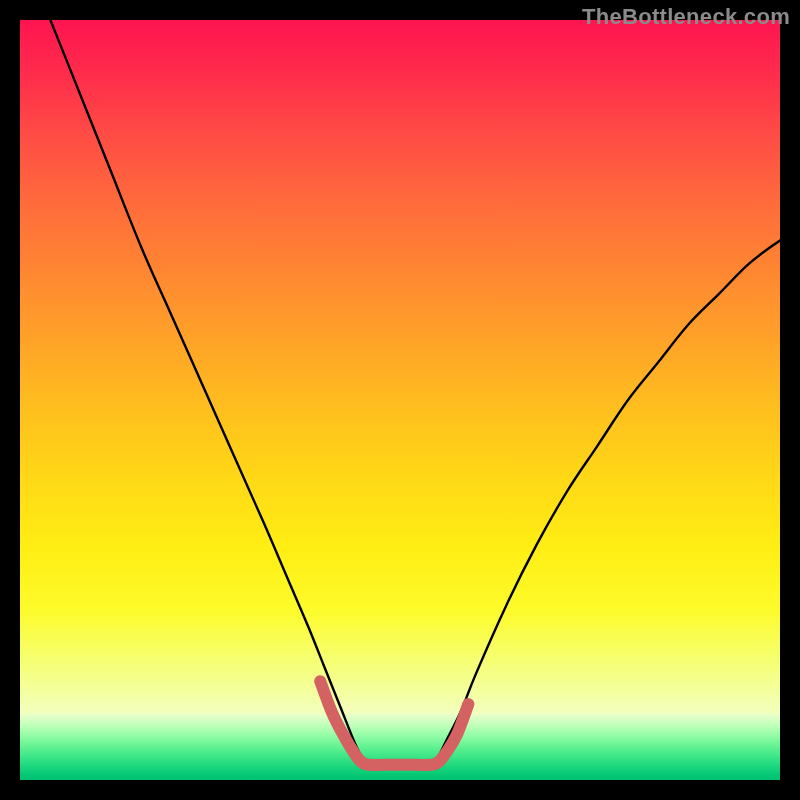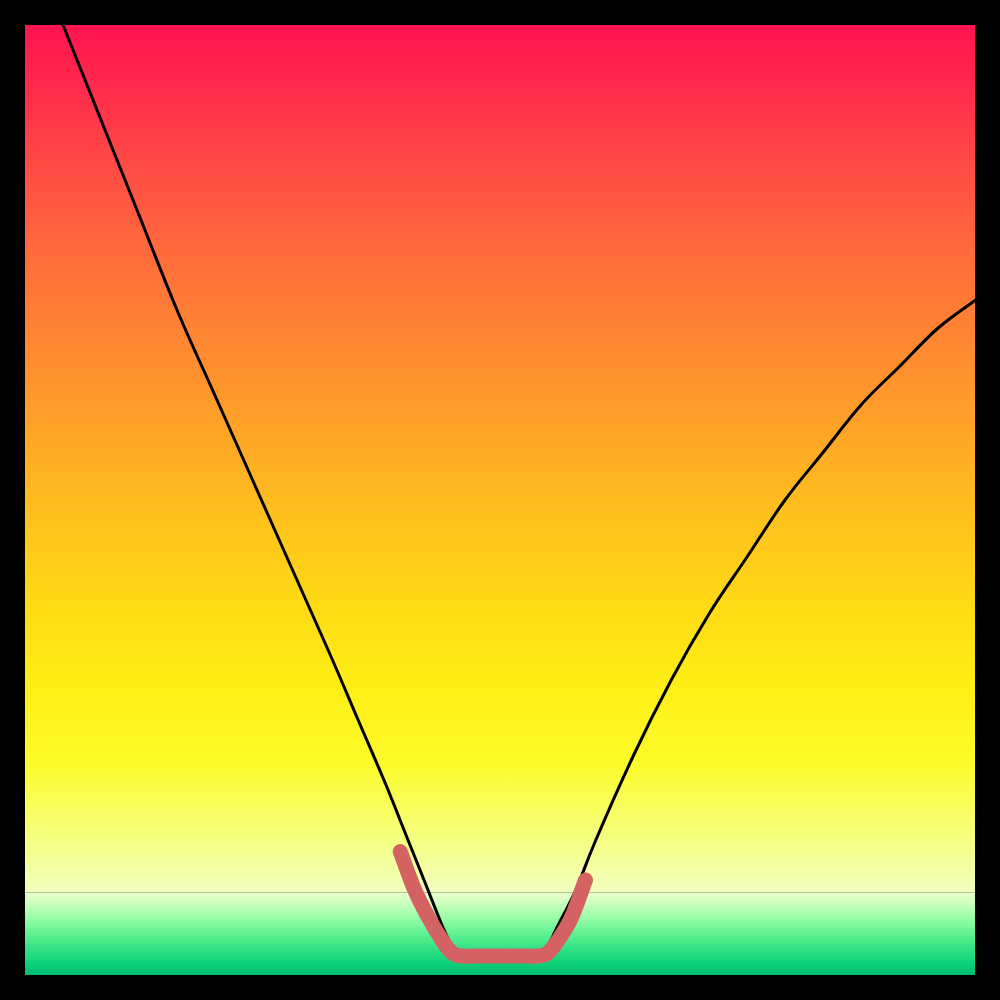--- a/index.html
+++ b/index.html
@@ -92,13 +92,14 @@
   <div class="plot-area">
     <div class="sky-gradient"></div>
     <div class="green-bands"></div>
 
     <svg class="curves" width="760" height="760" viewBox="0 0 760 760">
       <path fill="none" stroke="#000" stroke-width="2.4" stroke-linecap="round" stroke-linejoin="round" d="M 30.4 0.0 C 35.9 13.7, 49.9 48.6, 60.8 76.0 C 71.7 103.4, 80.3 124.6, 91.2 152.0 C 102.1 179.4, 110.7 202.0, 121.6 228.0 C 132.5 254.0, 141.1 271.8, 152.0 296.4 C 162.9 321.0, 171.5 340.2, 182.4 364.8 C 193.3 389.4, 201.9 408.6, 212.8 433.2 C 223.7 457.8, 233.6 479.7, 243.2 501.6 C 252.8 523.5, 257.8 535.6, 266.0 554.8 C 274.2 574.0, 282.0 591.6, 288.8 608.0 C 295.6 624.4, 298.5 632.3, 304.0 646.0 C 309.5 659.7, 313.7 670.3, 319.2 684.0 C 324.7 697.7, 330.3 712.4, 334.4 722.0 C 338.5 731.6, 339.3 733.1, 342.0 737.2 C 344.7 741.3, 342.8 743.4, 349.6 744.8 C 356.4 746.2, 369.1 744.8, 380.0 744.8 C 390.9 744.8, 403.6 746.2, 410.4 744.8 C 417.2 743.4, 415.3 741.3, 418.0 737.2 C 420.7 733.1, 421.5 730.2, 425.6 722.0 C 429.7 713.8, 435.3 703.9, 440.8 691.6 C 446.3 679.3, 447.8 672.8, 456.0 653.6 C 464.2 634.4, 475.5 608.5, 486.4 585.2 C 497.3 561.9, 505.9 544.9, 516.8 524.4 C 527.7 503.9, 536.3 489.0, 547.2 471.2 C 558.1 453.4, 566.7 442.0, 577.6 425.6 C 588.5 409.2, 597.1 395.0, 608.0 380.0 C 618.9 365.0, 627.5 355.7, 638.4 342.0 C 649.3 328.3, 657.9 316.3, 668.8 304.0 C 679.7 291.7, 688.3 284.5, 699.2 273.6 C 710.1 262.7, 718.7 252.8, 729.6 243.2 C 740.5 233.6, 754.5 224.5, 760.0 220.4"></path>
       <path fill="none" stroke="#d46262" stroke-width="12" stroke-linecap="round" stroke-linejoin="round" d="M 300.2 661.2 C 302.3 666.7, 307.5 682.0, 311.6 691.6 C 315.7 701.2, 318.9 706.9, 323.0 714.4 C 327.1 721.9, 331.0 728.3, 334.4 733.4 C 337.8 738.5, 339.3 740.5, 342.0 742.5 C 344.7 744.6, 345.5 744.4, 349.6 744.8 C 353.7 745.2, 359.3 744.8, 364.8 744.8 C 370.3 744.8, 374.5 744.8, 380.0 744.8 C 385.5 744.8, 389.7 744.8, 395.2 744.8 C 400.7 744.8, 406.3 745.2, 410.4 744.8 C 414.5 744.4, 415.3 744.6, 418.0 742.5 C 420.7 740.5, 422.2 738.5, 425.6 733.4 C 429.0 728.3, 432.9 723.3, 437.0 714.4 C 441.1 705.5, 446.3 689.5, 448.4 684.0"></path>
     </svg>
   </div>
 
+  <div class="watermark">TheBottleneck.com</div>
 </div>
 
 </body></html>

